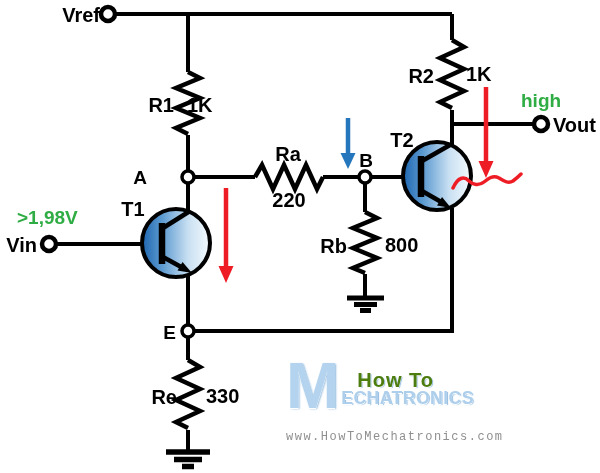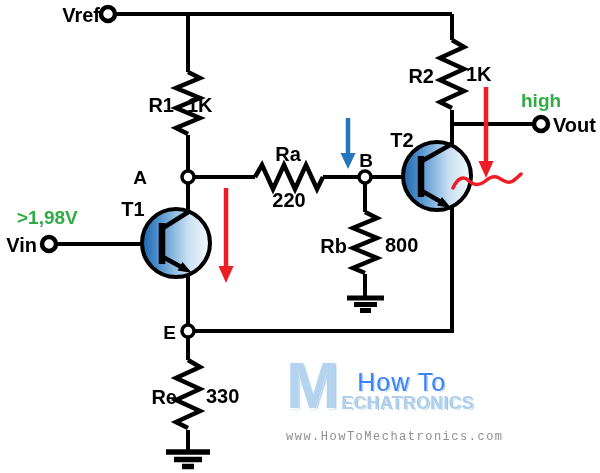--- a/index.html
+++ b/index.html
@@ -7,21 +7,21 @@
          font-family:"Liberation Sans",sans-serif;}
   svg text{font-family:"Liberation Sans",sans-serif;font-weight:bold;fill:#000;}
   svg text.green{fill:#2fad44;}
   
   .wm{position:absolute;left:286px;top:360px;width:180px;line-height:1;
       font-family:"Liberation Sans",sans-serif;}
   .wm-row{display:flex;align-items:flex-start;}
   .wm-m{font-size:64px;font-weight:bold;line-height:0.84;
         color:#b4d3ee;text-shadow:0 1px 0 #ffffff,1px 1px 2px #8db8dd;}
   .wm-col{display:flex;flex-direction:column;margin-left:2px;}
-  .wm-howto{font-size:25px;font-weight:normal;color:#3b82f6;letter-spacing:1px;
+  .wm-howto{font-size:20px;font-weight:bold;color:#4d7c0f;letter-spacing:1px;
             margin:10px 0 0 16px;text-shadow:0 1px 0 #fff,1px 1px 1px #8db8dd;}
   .wm-mech{font-size:17.5px;font-weight:bold;color:#aecfeb;letter-spacing:.5px;
            text-shadow:0 1px 0 #fff,1px 1px 1px #8db8dd;}
   .wm-url{font-family:Liberation Mono, monospace;font-size:12px;color:#8f8f8f;
           letter-spacing:1.5px;margin-top:17px;}
 </style>
 </head>
 <body>
 
 <div id="stage">

